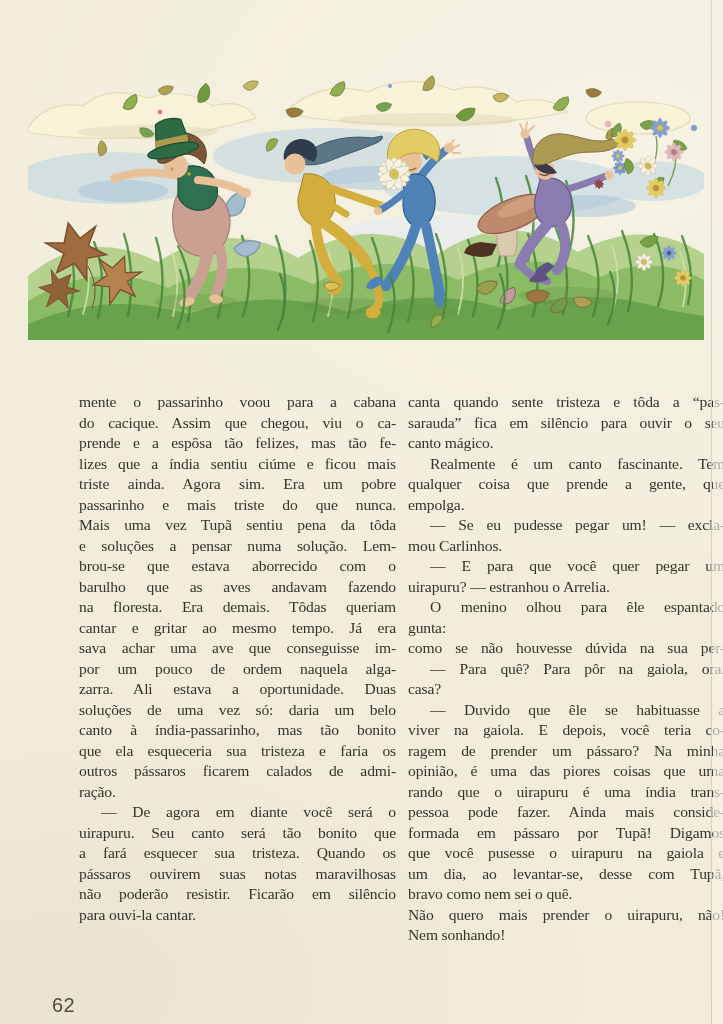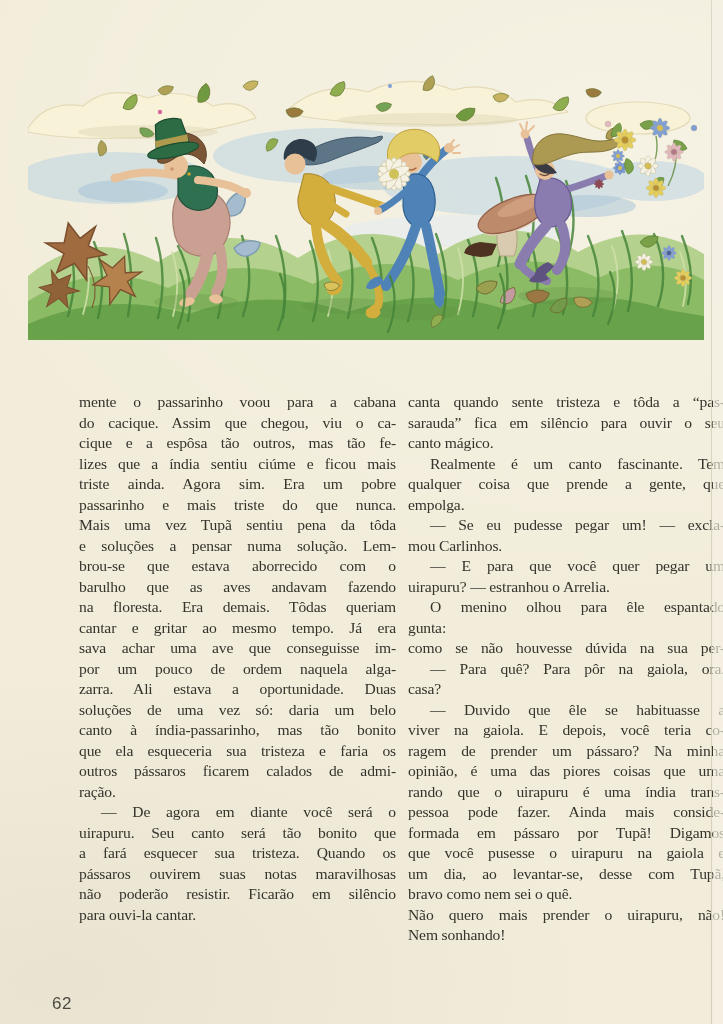--- a/index.html
+++ b/index.html
@@ -19,21 +19,21 @@
     margin-left:24px;
   }
   #col-left{left:55px;}
   #col-right{left:384px;}
   .ln{text-align:justify;text-align-last:justify;}
   .ln.end{text-align-last:left;}
   .ln.ind{text-indent:22px;}
   .pagenum{
     position:absolute;left:52px;top:994px;
     font-family:"Liberation Sans","DejaVu Sans",sans-serif;
-    font-size:17px;color:#4d4a42;letter-spacing:.5px;
+    font-size:20px;color:#4d4a42;letter-spacing:.5px;
   }
   .edge-strip{position:absolute;right:0;top:0;bottom:0;width:10px;background:#f5f0e3;opacity:.65;}
   .edge-line{position:absolute;right:11px;top:0;bottom:0;width:1.5px;background:linear-gradient(#d8d1bc,#cfc7b0);opacity:.8;}
 
   
   .f-sky{fill:var(--sky,#b7d2e2);}
   .f-cloud{fill:var(--cloud,#f8f2d9);}
   .f-grass1{fill:var(--grass_light,#aecd85);}
   .f-grass2{fill:var(--grass_mid,#85b75e);}
   .f-grass3{fill:var(--grass_dark,#5f9c44);}
@@ -321,21 +321,21 @@
       <path d="M360,266 Q372,236 362,210"></path>
         <path d="M470,262 Q482,234 472,208"></path>
       <path d="M580,258 Q592,230 582,206"></path>
     </g>
   </svg>
 
   <main class="text-block">
     <div class="col" id="col-left">
         <div class="ln">mente o passarinho voou para a cabana</div>
         <div class="ln">do cacique.  Assim que chegou, viu o ca-</div>
-        <div class="ln">cique e a espôsa tão outros, mas tão fe-</div>
+        <div class="ln">prende e a espôsa tão felizes, mas tão fe-</div>
         <div class="ln">lizes que a índia sentiu ciúme e ficou mais</div>
         <div class="ln">triste ainda.  Agora sim.  Era um pobre</div>
         <div class="ln">passarinho e mais triste do que nunca.</div>
         <div class="ln">Mais uma vez Tupã sentiu pena da tôda</div>
         <div class="ln">e soluções a pensar numa solução.  Lem-</div>
         <div class="ln">brou-se que estava aborrecido com o</div>
         <div class="ln">barulho que as aves andavam fazendo</div>
         <div class="ln">na floresta.  Era demais.  Tôdas queriam</div>
         <div class="ln">cantar e gritar ao mesmo tempo.  Já era</div>
         <div class="ln">sava achar uma ave que conseguisse im-</div>

